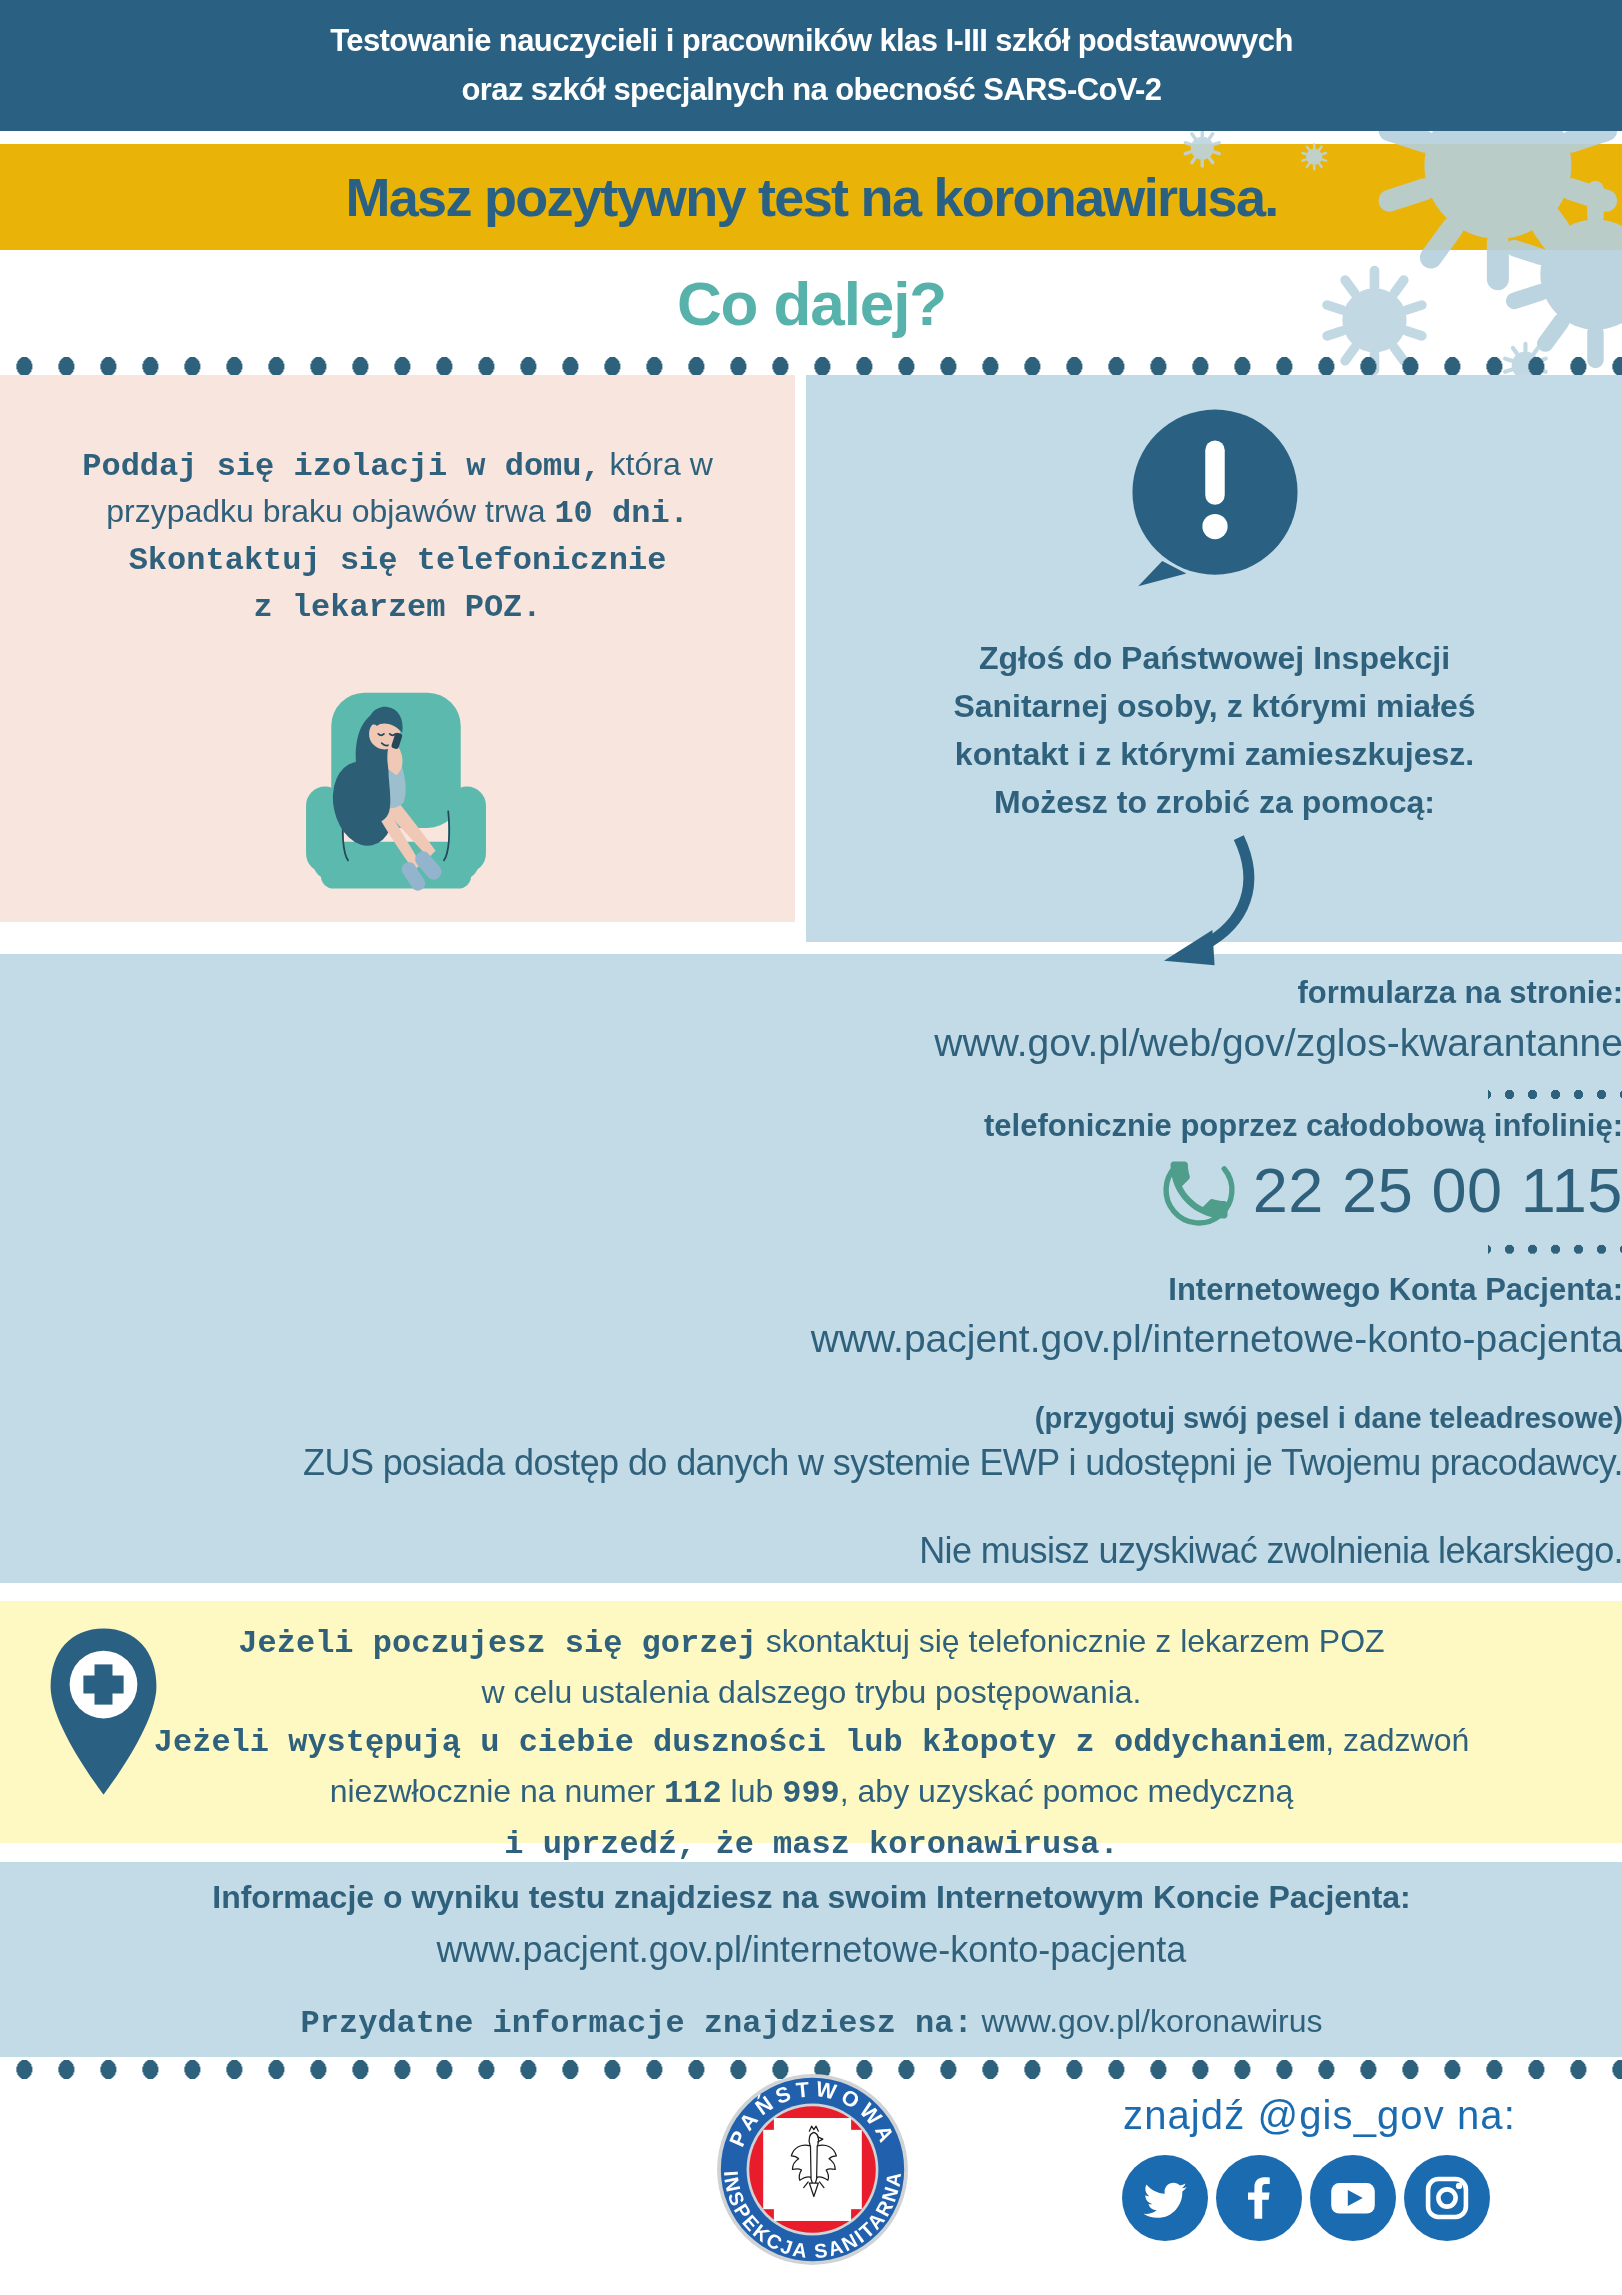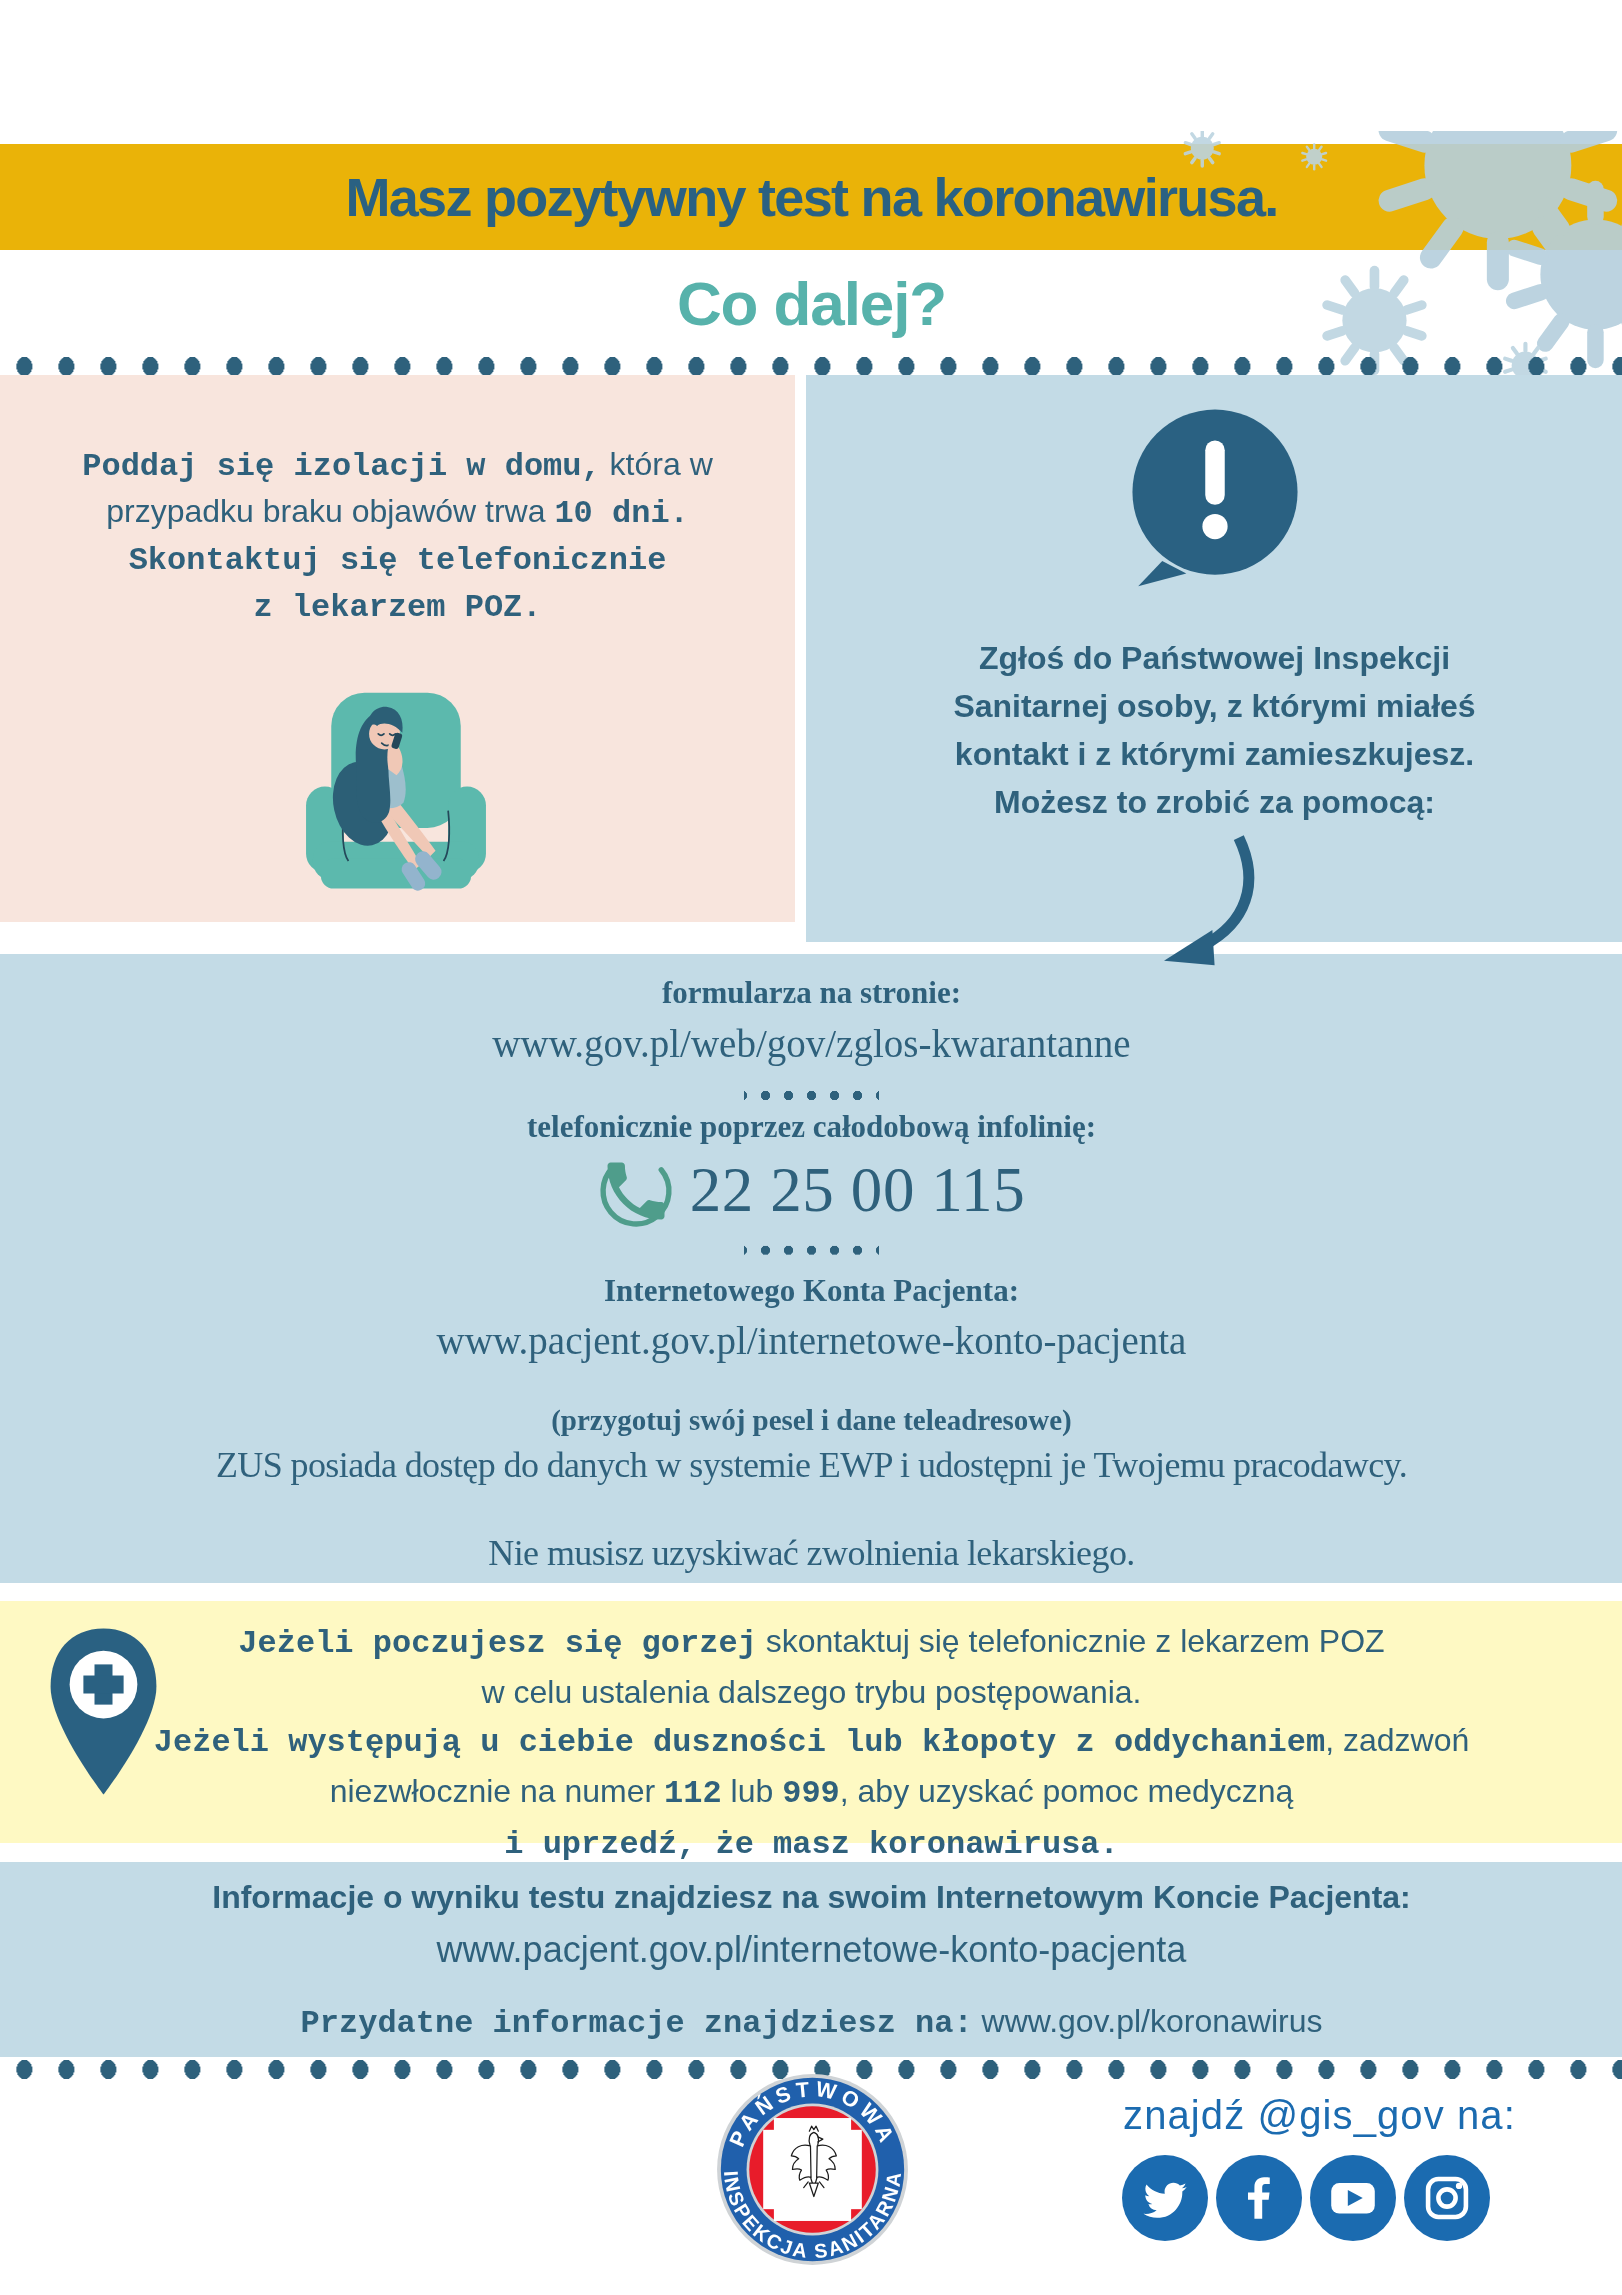--- a/index.html
+++ b/index.html
@@ -33,21 +33,21 @@
   
   .isolation-box{position:absolute;left:0;top:375px;width:795px;height:547px;background:#f8e5dd;}
   .isolation-text{padding-top:67px;text-align:center;color:#2f617c;font-size:32px;line-height:45px;}
   .report-box{position:absolute;left:806px;top:375px;width:817px;height:567px;background:#c3dbe6;}
   .report-text{position:absolute;left:0;top:259px;width:100%;text-align:center;
     color:#2f617c;font-size:32px;font-weight:700;line-height:48px;}
   .b{font-weight:700;font-family:Liberation Mono, monospace;} .r{font-weight:400;}
 
   
   .methods{position:absolute;left:0;top:954px;width:100%;height:629px;background:#c3dbe6;
-    display:flex;flex-direction:column;align-items:center;color:#2f617c;font-family:Liberation Serif, serif;}
+    display:flex;flex-direction:column;align-items:flex-end;color:#2f617c;}
   .m-label{font-size:31px;font-weight:700;}
   .m-url{font-size:39px;font-weight:400;}
   .phone-row{display:flex;align-items:center;gap:16px;}
   .phone-number{font-size:63px;font-weight:400;color:#2f617c;letter-spacing:0.6px;}
   .m-note-bold{font-size:29px;font-weight:700;}
   .m-note{font-size:36px;font-weight:400;letter-spacing:-0.6px;}
 
   
   .worse{position:absolute;left:0;top:1601px;width:100%;height:242px;background:#fef9c3;
     text-align:center;color:#2f617c;font-size:32px;line-height:48px;padding-top:0;}
@@ -65,20 +65,24 @@
     color:#1b6bb0;font-size:40px;font-weight:400;letter-spacing:1.1px;}
   .social-row{position:absolute;left:1122px;top:2155px;display:flex;gap:8px;}
   .abs{position:absolute;}
   svg text{font-family:"Liberation Sans", sans-serif;}
 </style>
 </head>
 <body>
 
 <div class="page">
 
+  <div class="banner">
+    <div>Testowanie nauczycieli i pracowników klas I-III szkół podstawowych</div>
+    <div>oraz szkół specjalnych na obecność SARS-CoV-2</div>
+  </div>
 
   <div class="band">
     <div class="title">Masz pozytywny test na koronawirusa.</div>
   </div>
 
   <div class="codalej">Co dalej?</div>
 
   <svg class="abs" style="left:1142px;top:131px;width:481px;height:287px;opacity:0.9" viewBox="0 0 838 500">
     <defs>
       <g id="virus">

